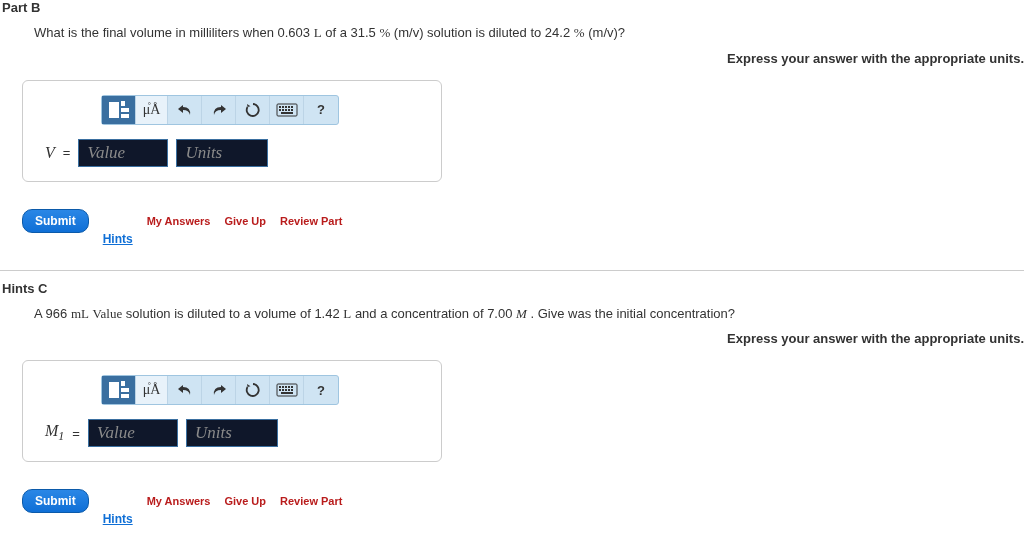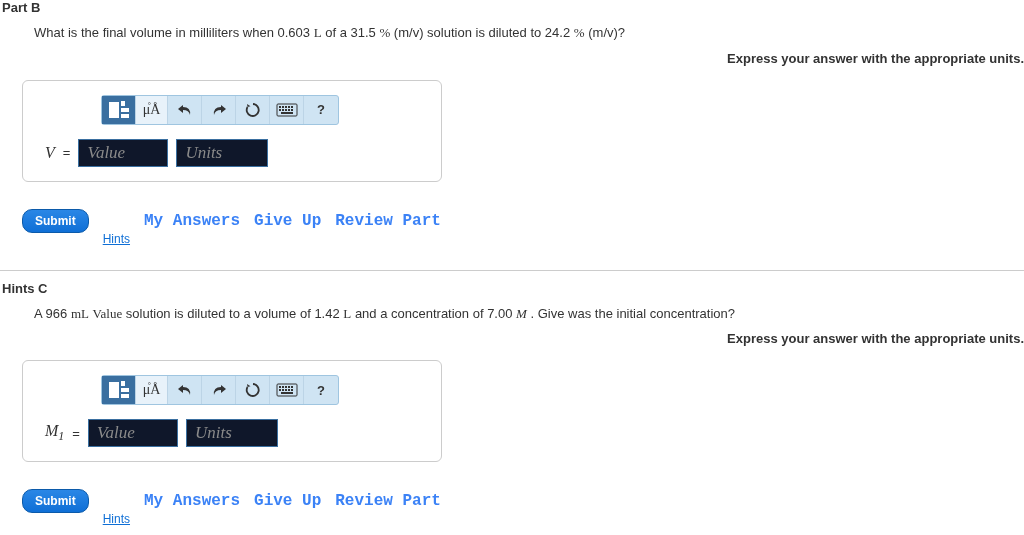--- a/index.html
+++ b/index.html
@@ -105,22 +105,22 @@
     background: #0f6fd6;
     background: linear-gradient(#2a87e6, #0f6fd6);
     color: #fff;
     font-weight: bold;
     border: 1px solid #0b5aaa;
     border-radius: 10px;
     padding: 4px 12px;
     font-size: 12px;
     cursor: pointer;
   }
-  .link { color: #0f6fd6; text-decoration: underline; cursor: pointer; font-weight:normal;margin-top:36px;}
-  .plain-link { color: #3b82f6; cursor: pointer; font-size:16px; font-weight:bold;font-family:Liberation Mono, monospace;}
+  .link { color: #0f6fd6; text-decoration: underline; cursor: pointer; font-weight:bold;margin-top:36px;}
+  .plain-link { color: #b91c1c; cursor: pointer; font-size:11px; font-weight:bold;}
   hr.sep {
     border: none;
     border-top: 1px solid #ccc;
     margin: 14px 0 10px 0;
   }
   .templates-svg { display:block; }
   .kbd-svg { display:block; }
   .sub { font-size: 0.75em; vertical-align: sub; }
   .special-text { position:relative; }
   .ring { position:absolute; top:-1px; left:5px; font-size:8px; color:#333;}

